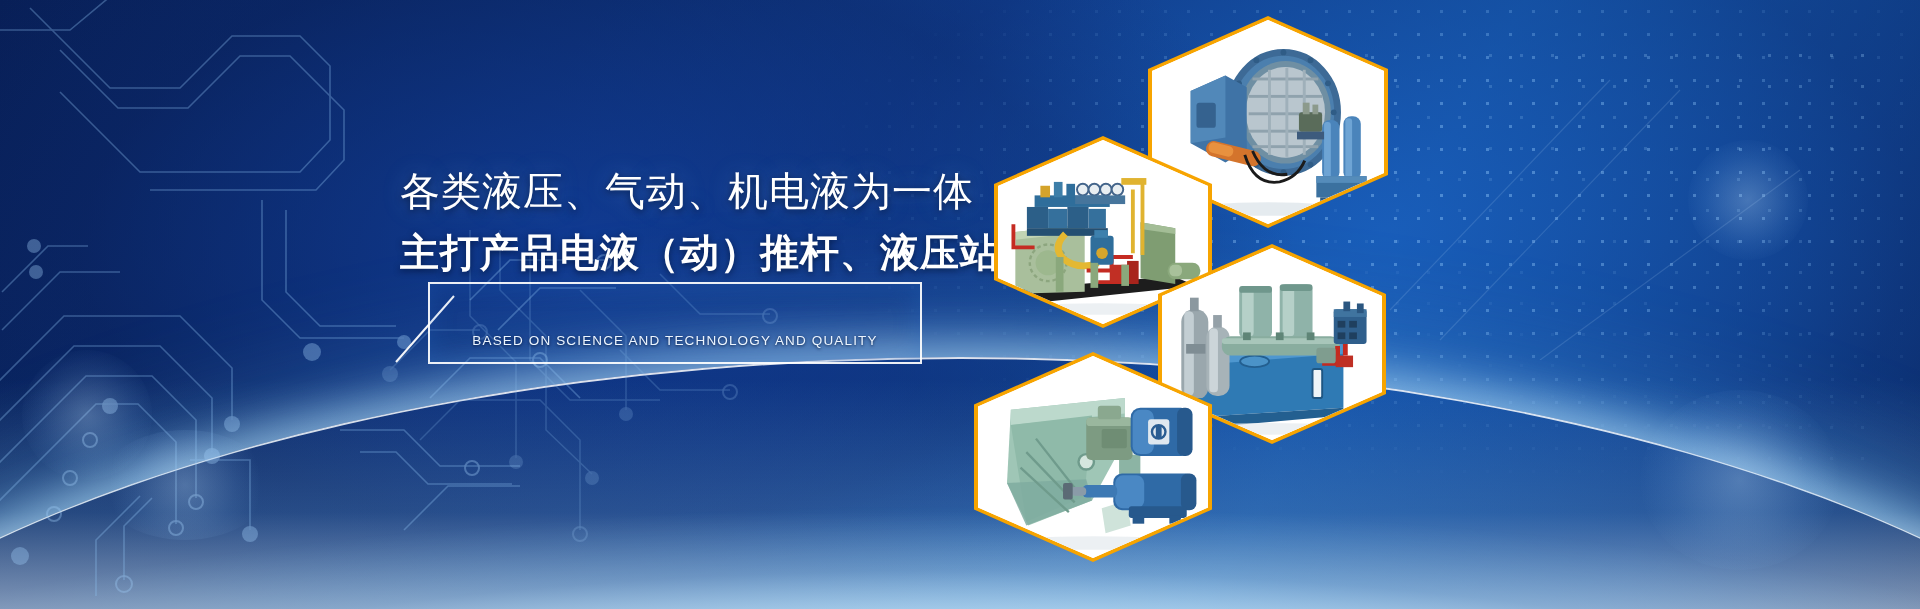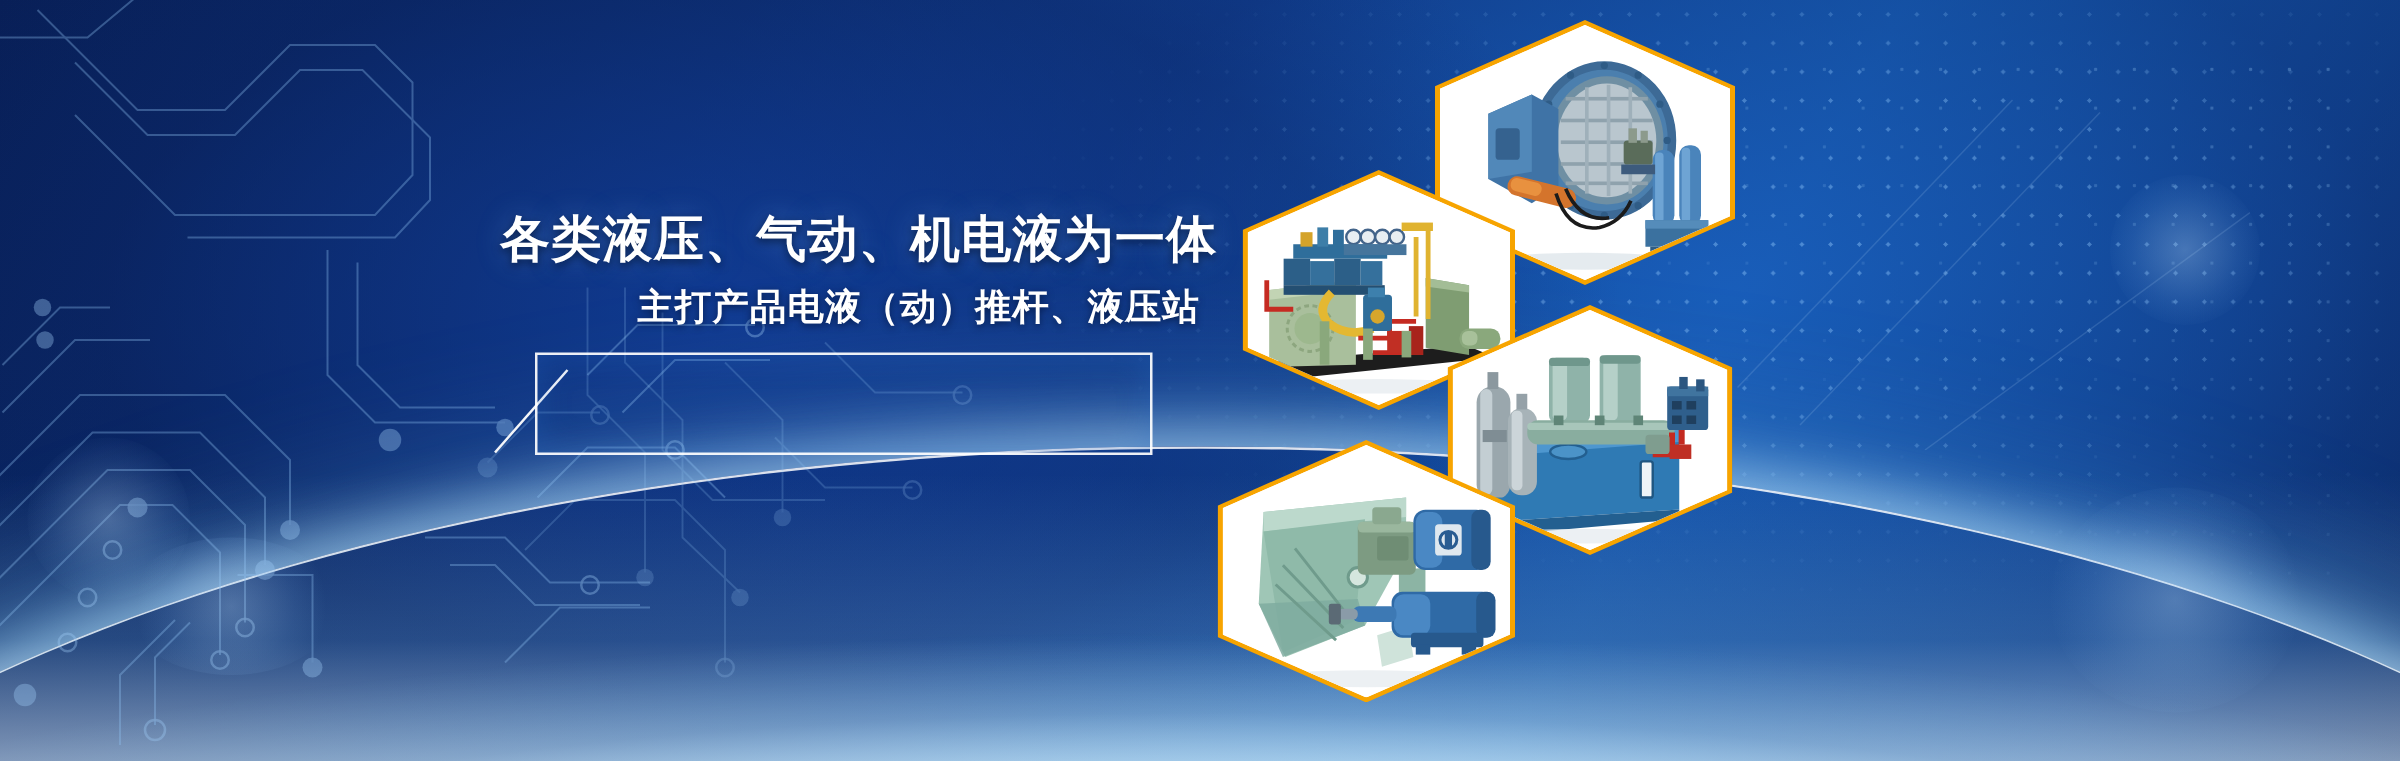--- a/index.html
+++ b/index.html
@@ -56,28 +56,28 @@
   .blob {
     position:absolute; border-radius:50%;
     background:radial-gradient(circle, rgba(190,225,255,0.30) 0%, rgba(150,200,250,0.10) 50%, rgba(120,180,240,0) 75%);
   }
 
   
   .text-block { position:absolute; left:0; top:0; width:100%; height:100%; }
   .headline1 {
     position:absolute; left:400px; top:164px; width:560px;
     text-align:right;
-    font-size:40px; font-weight:bold; color:#ffffff; letter-spacing:1px;
+    font-size:40px; font-weight:normal; color:#ffffff; letter-spacing:1px;
     text-shadow:0 2px 7px rgba(3,16,46,0.75), 0 0 22px rgba(120,190,255,0.35);
     white-space:nowrap;
   }
   .headline2 {
     position:absolute; left:400px; top:226px; width:560px;
     text-align:right;
-    font-size:29px; font-weight:bold; color:#ffffff; letter-spacing:1px;
+    font-size:39px; font-weight:bold; color:#ffffff; letter-spacing:1px;
     text-shadow:0 2px 6px rgba(3,16,46,0.7);
     white-space:nowrap;
   }
 
   .slogan-box {
     position:absolute; left:428px; top:282px; width:494px; height:82px;
     border:2px solid rgba(255,255,255,0.92);
     box-shadow:inset 0 0 26px rgba(40,110,200,0.30);
   }
   .slogan-cn {
@@ -215,20 +215,21 @@
 
   <div class="text-block">
     <div class="headline1">各类液压、气动、机电液为一体</div>
     <div class="headline2">主打产品电液（动）推杆、液压站</div>
 
     <svg class="slash" viewBox="0 0 70 78">
       <line x1="4" y1="74" x2="62" y2="8" stroke="#ffffff" stroke-width="2" opacity="0.95"></line>
     </svg>
 
     <div class="slogan-box">
+      <div class="slogan-en">BASED ON SCIENCE AND TECHNOLOGY AND QUALITY</div>
     </div>
   </div>
 
   <div class="hex" id="hex-valve">
     <div class="hex-inner">
       <svg viewBox="0 0 240 212" preserveAspectRatio="xMidYMid slice">
         <rect width="240" height="212" fill="#ffffff"></rect>
 
         <ellipse cx="136" cy="96" rx="56" ry="62" fill="#4b7fae"></ellipse>
         <ellipse cx="138" cy="96" rx="47" ry="53" fill="#6f8fa3"></ellipse>

